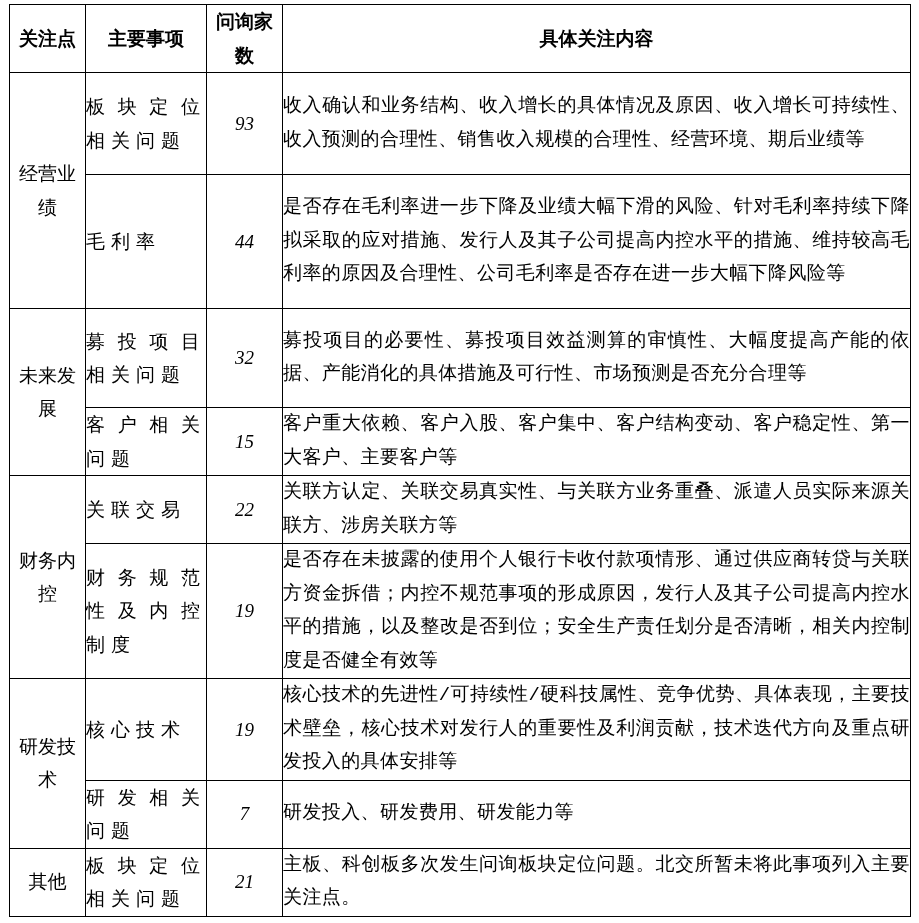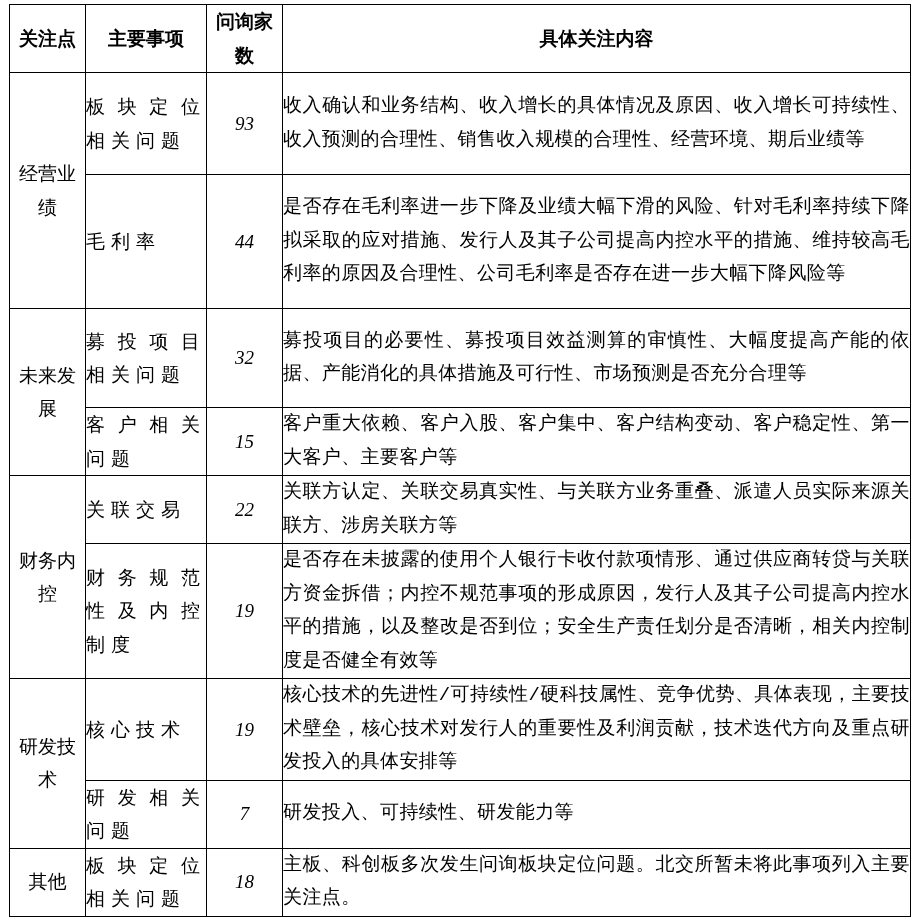--- a/index.html
+++ b/index.html
@@ -133,23 +133,23 @@
 
   <tr class="r7">
     <td class="cat" rowspan="2">研发技术</td>
     <td class="item">核心技术</td>
     <td class="count">19</td>
     <td class="detail">核心技术的先进性/可持续性/硬科技属性、竞争优势、具体表现，主要技术壁垒，核心技术对发行人的重要性及利润贡献，技术迭代方向及重点研发投入的具体安排等</td>
   </tr>
   <tr class="r8">
     <td class="item">研发相关问题</td>
     <td class="count">7</td>
-    <td class="detail">研发投入、可持续性、研发能力等</td>
+    <td class="detail">研发投入、研发费用、研发能力等</td>
   </tr>
 
   <tr class="r9">
     <td class="cat">其他</td>
     <td class="item">板块定位相关问题</td>
-    <td class="count">18</td>
+    <td class="count">21</td>
     <td class="detail">主板、科创板多次发生问询板块定位问题。北交所暂未将此事项列入主要关注点。</td>
   </tr>
 </tbody>
   </table>
 
 </body></html>

